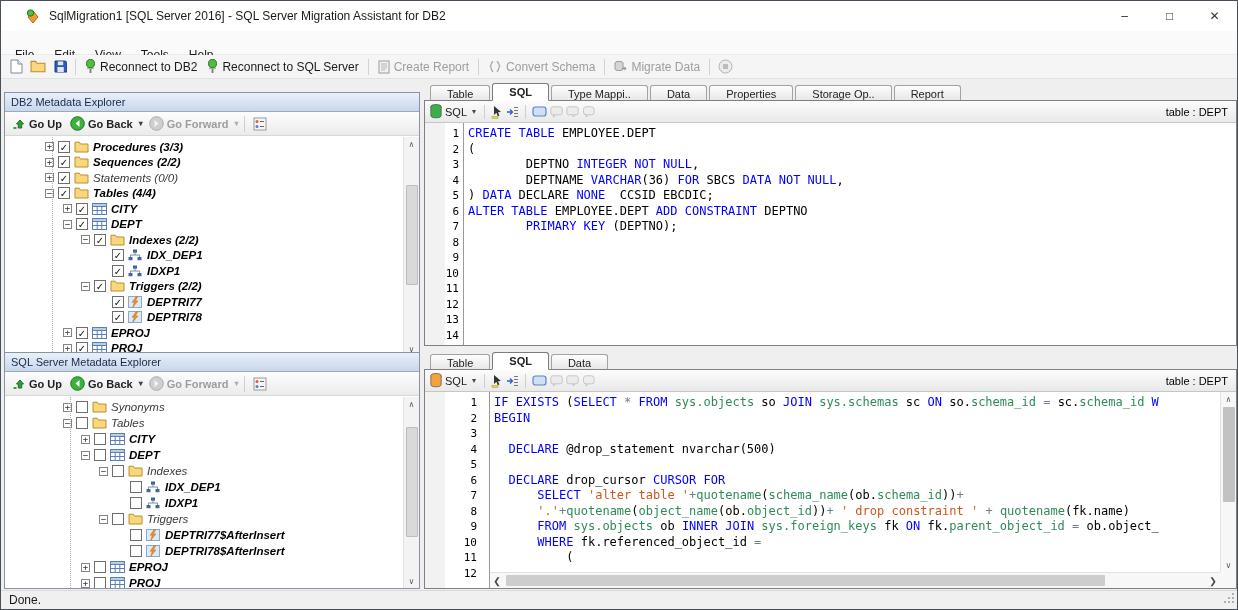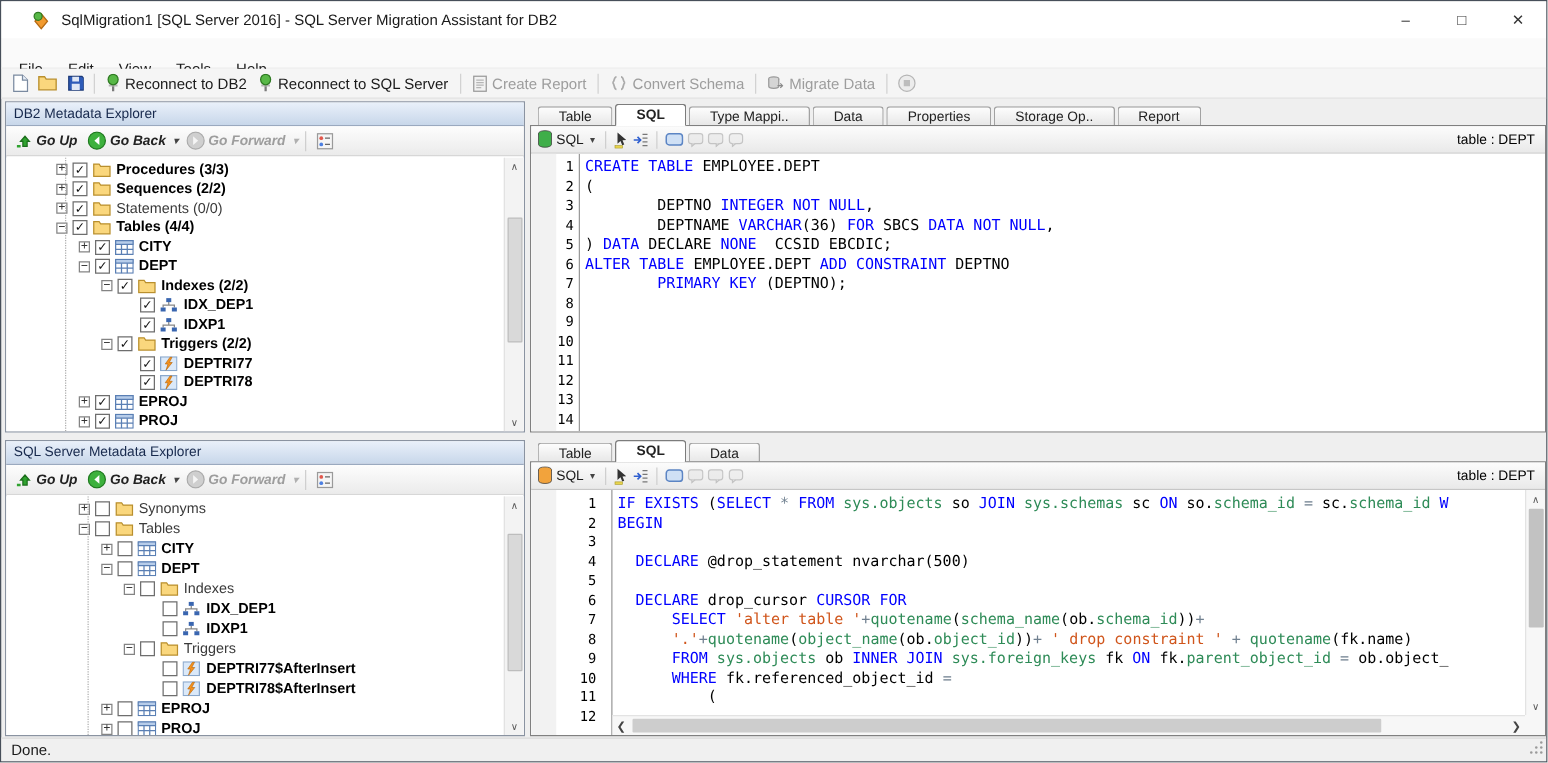--- a/index.html
+++ b/index.html
@@ -24,38 +24,38 @@
   .tb-icon{width:22px;height:20px;display:inline-flex;align-items:center;justify-content:center;}
   .tb-sep{width:1px;height:16px;background:#d2d2d2;margin:0 4px;}
   .tb-btn{display:inline-flex;align-items:center;gap:4px;padding:0 5px;font-size:12px;color:#1a1a1a;height:20px;}
   .tb-btn.disabled{color:#9d9d9d;}
   .tb-btn .bicon{display:inline-flex;}
   
   .expanel{position:absolute;border:1px solid #8a93a1;background:#fff;}
   .exheader{height:19px;background:linear-gradient(#e9f0fa,#c8d7ea);border-bottom:1px solid #9aa9bf;
     font-size:11px;color:#17294d;display:flex;align-items:center;padding-left:6px;}
   .exnav{height:24px;background:linear-gradient(#fdfdfd,#ebebeb);border-bottom:1px solid #d7d7d7;
-    display:flex;align-items:center;padding-left:4px;font-size:11px;font-weight:bold;color:#222;font-style:italic;}
+    display:flex;align-items:center;padding-left:4px;font-size:11px;font-weight:bold;color:#222;}
   .navbtn{display:inline-flex;align-items:center;gap:3px;padding:0 4px;height:20px;}
   .navbtn.disabled{color:#9d9d9d;}
   .caret{font-size:8px;color:#444;padding:0 2px;}
   .caret.dis{color:#b0b0b0;}
   .nav-sep{width:1px;height:16px;background:#cfcfcf;margin:0 4px;}
   .treewrap{position:absolute;left:0;right:0;bottom:0;background:#fff;overflow:hidden;}
   .trunk{position:absolute;top:0;bottom:0;width:0;border-left:1px dotted #aeaeae;}
   .tree-row{display:flex;align-items:center;white-space:nowrap;}
   .tree-a .tree-row{height:15.5px;}
   .tree-b .tree-row{height:16px;}
   .expbox{width:9px;height:9px;border:1px solid #848484;background:#fff;font-size:9px;line-height:7px;
     text-align:center;color:#333;margin-right:4px;flex:0 0 9px;font-family:"DejaVu Sans Mono",monospace;}
   .expspace{width:13px;flex:0 0 13px;}
   .cbx{width:12px;height:12px;border:1px solid #6e6e6e;background:#fff;margin-right:4px;flex:0 0 12px;
     font-size:10px;line-height:11px;text-align:center;color:#111;}
   .tico{width:15px;margin-right:4px;display:inline-flex;flex:0 0 15px;}
-  .tlabel{font-size:11.5px;color:#3a3a3a;}
+  .tlabel{font-size:11.5px;color:#3a3a3a;font-style:italic;}
   .tlabel.b{font-weight:bold;color:#000;}
   .scrollv{position:absolute;right:0;top:0;bottom:0;width:16px;background:#f3f3f3;border-left:1px solid #e2e2e2;}
   .scr-arrow{position:absolute;left:0;width:100%;height:14px;display:flex;align-items:center;justify-content:center;
     font-size:8px;color:#5a5a5a;}
   .scr-thumb{position:absolute;left:2px;width:12px;background:#d9d9d9;border:1px solid #bdbdbd;border-radius:1px;}
   
   .tabsrow{position:absolute;display:flex;align-items:flex-end;height:18px;padding-left:6px;}
   .tab{height:16px;display:flex;align-items:center;padding:0 16px;font-size:11px;color:#222;
     background:linear-gradient(#fdfdfd,#e6e6e6);border:1px solid #a2a2a2;border-bottom:none;
     border-radius:3px 3px 0 0;margin-right:2px;}
@@ -196,21 +196,21 @@
     </span>
     <span class="tb-sep"></span>
     <span class="tb-icon">
         <svg width="15" height="15" viewBox="0 0 15 15">
           <circle cx="7.5" cy="7.5" r="6.5" fill="#ececec" stroke="#b5b5b5"></circle>
           <rect x="5" y="5" width="5" height="5" fill="#bdbdbd"></rect>
         </svg>
       </span>
   </div>
 
-  <div class="expanel" style="left:3px;top:80px;width:416px;height:265px;">
+  <div class="expanel" style="left:3px;top:91px;width:416px;height:265px;">
     <div class="exheader">DB2 Metadata Explorer</div>
     <div class="exnav">
       <span class="navbtn">
         <svg width="13" height="12" viewBox="0 0 13 12">
             <path d="M3.5 6 L7 2 L10.5 6 H8.7 V10 H5.3 V6 Z" fill="#2fa32f" stroke="#1c6e1c"></path>
             <rect x="0.5" y="9" width="3" height="2" fill="#2fa32f"></rect>
           </svg>
         <span>Go Up</span>
       </span>
       <span class="navbtn">

